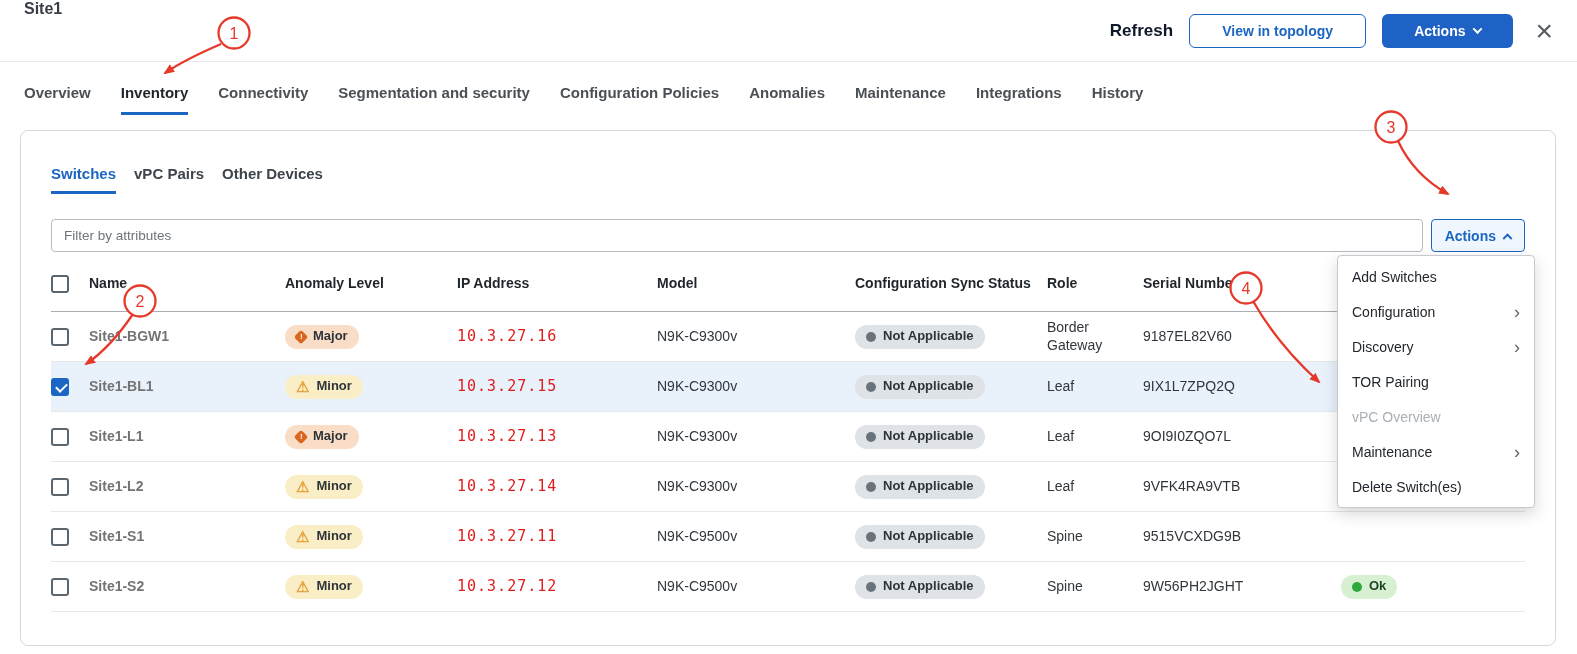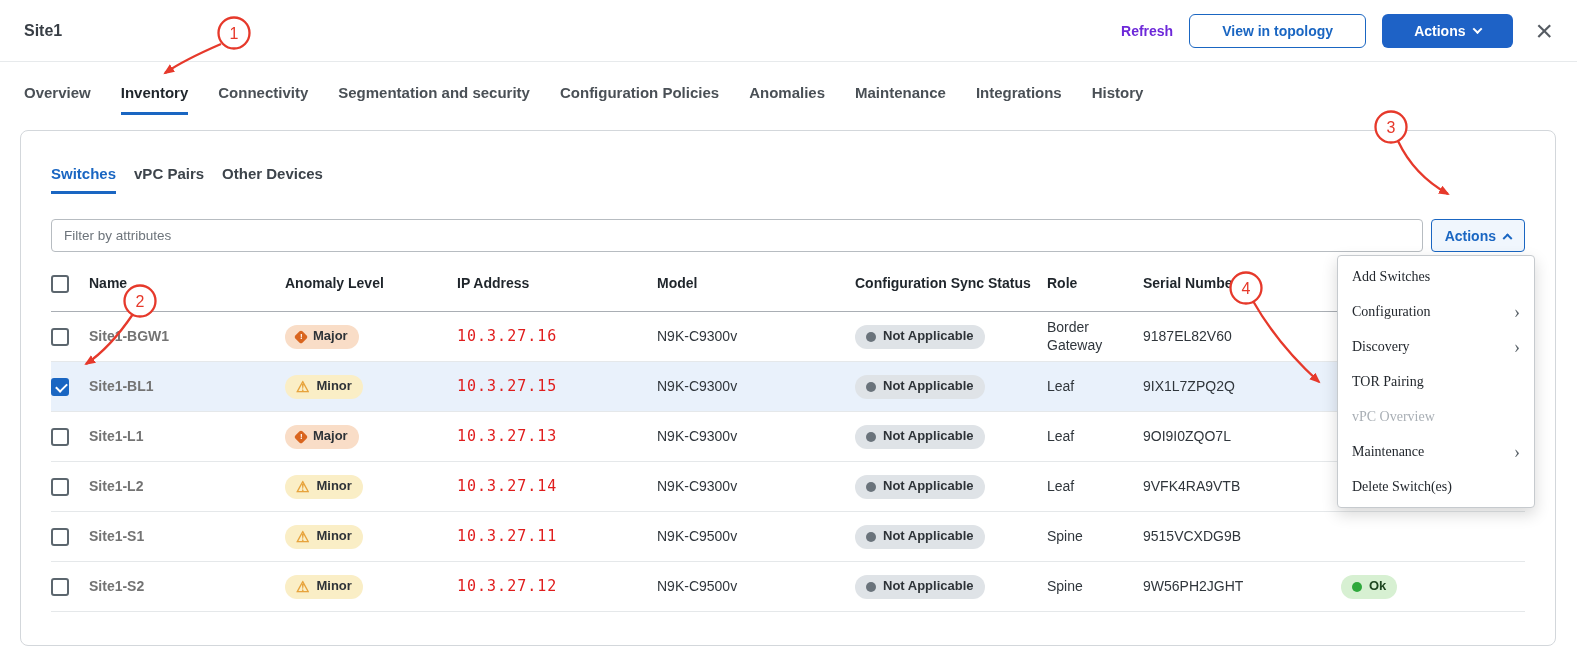--- a/index.html
+++ b/index.html
@@ -3,24 +3,24 @@
 <meta charset="utf-8">
 <style>
   *{margin:0;padding:0;box-sizing:border-box;}
   html,body{width:1577px;height:654px;}
   body{font-family:"Liberation Sans",sans-serif;background:#fff;position:relative;overflow:hidden;color:#30363c;}
 
   
   .artifact{position:absolute;top:0;height:9px;width:26px;background:#9aa0a5;border-radius:0 0 3px 3px;opacity:.8;}
 
   
-  .top{position:absolute;top:0;left:0;right:0;height:62px;border-bottom:1px solid #e7eaec;display:flex;align-items:center;padding:0 24px;background:#fff;}
+  .top{position:absolute;top:0;left:0;right:0;height:62px;border-bottom:1px solid #e7eaec;display:flex;padding:0 24px;background:#fff;}
   .title{font-size:16px;font-weight:bold;color:#383e45;}
   .top-right{margin-left:auto;display:flex;align-items:center;gap:16px;}
-  .link{color:#6d28d9;font-size:14px;font-weight:600;text-decoration:none;cursor:pointer;}
+  .link{color:#0f172a;font-size:17px;font-weight:600;text-decoration:none;cursor:pointer;}
   .btn{height:34px;border-radius:6px;font-size:14px;font-weight:700;display:inline-flex;align-items:center;gap:9px;padding:0 32px;cursor:pointer;}
   .btn-outline{border:1.5px solid #1a66c2;color:#1a66c2;background:#fff;}
   .btn-primary{background:#1e62c6;color:#fff;border:none;}
   .close{font-size:30px;color:#565c63;line-height:1;margin-left:6px;font-weight:400;cursor:pointer;}
 
   .chev{display:inline-block;width:7px;height:7px;border-right:2px solid currentColor;border-bottom:2px solid currentColor;transform:rotate(45deg) translate(-1px,-1px);}
   .chev.up{transform:rotate(-135deg) translate(-2px,-2px);}
 
   
   .tab-bar{position:absolute;top:84px;left:24px;display:flex;gap:30px;z-index:2;}
@@ -61,21 +61,21 @@
 
   .pill{display:inline-flex;align-items:center;gap:7px;height:24px;padding:0 11px;border-radius:12px;font-size:13px;font-weight:600;white-space:nowrap;}
   .pill-gray{background:#dfe3e7;color:#2e3338;}
   .pill-green{background:#d7f0d2;color:#1e4620;}
   .dot{width:10px;height:10px;border-radius:50%;flex:none;}
   .dot-gray{background:#6a737b;}
   .dot-green{background:#2fa83c;}
 
   
   .menu{position:absolute;left:1337px;top:255px;width:198px;background:#fff;border:1px solid #c6cace;border-radius:4px;box-shadow:0 6px 16px rgba(0,0,0,.16);padding:3px 0;z-index:20;}
-  .menu-item{height:35px;display:flex;align-items:center;justify-content:space-between;padding:0 14px;font-size:14px;color:#22272d;cursor:pointer;font-family:Liberation Serif, serif;}
+  .menu-item{height:35px;display:flex;align-items:center;justify-content:space-between;padding:0 14px;font-size:14px;color:#22272d;cursor:pointer;}
   .menu-item.hl{background:#cfe1f6;}
   .menu-item.dis{color:#a9afb5;}
   .sub-chev{color:#5c646b;font-size:18px;line-height:1;}
 
   
   .anno{position:absolute;left:0;top:0;width:1577px;height:654px;pointer-events:none;z-index:40;}
   .anno text{font-family:"Liberation Sans",sans-serif;font-size:16px;fill:#e6392b;}
 </style>
 </head>
 <body>

